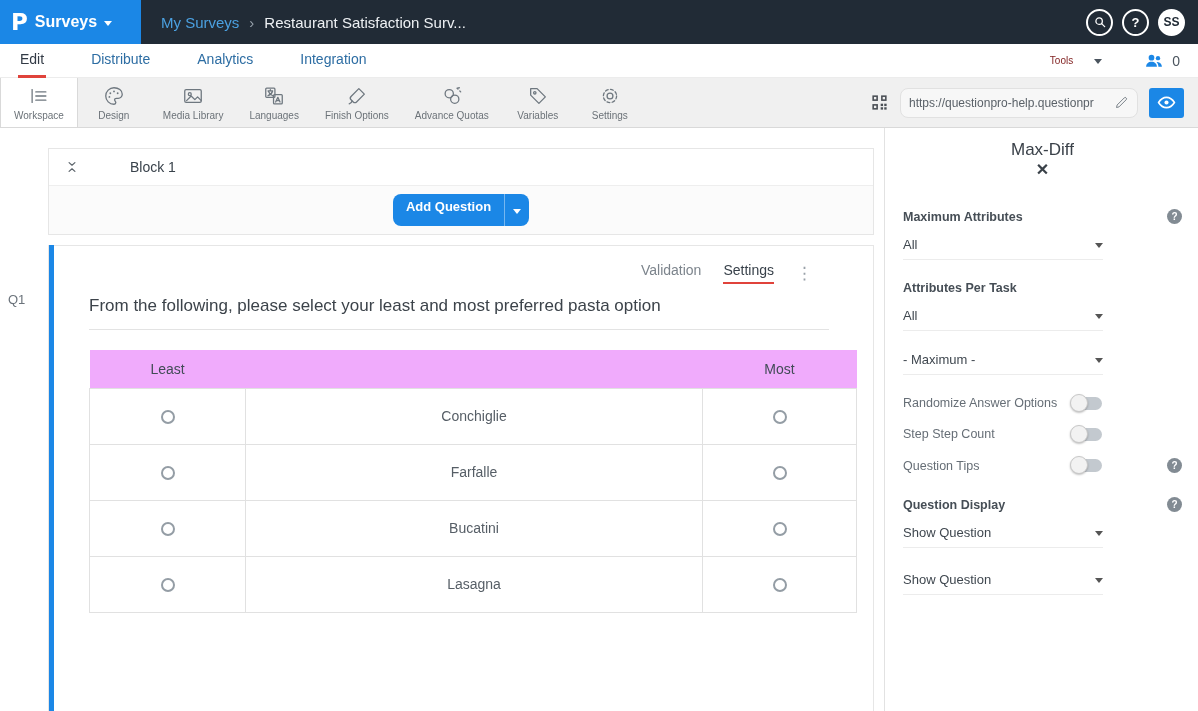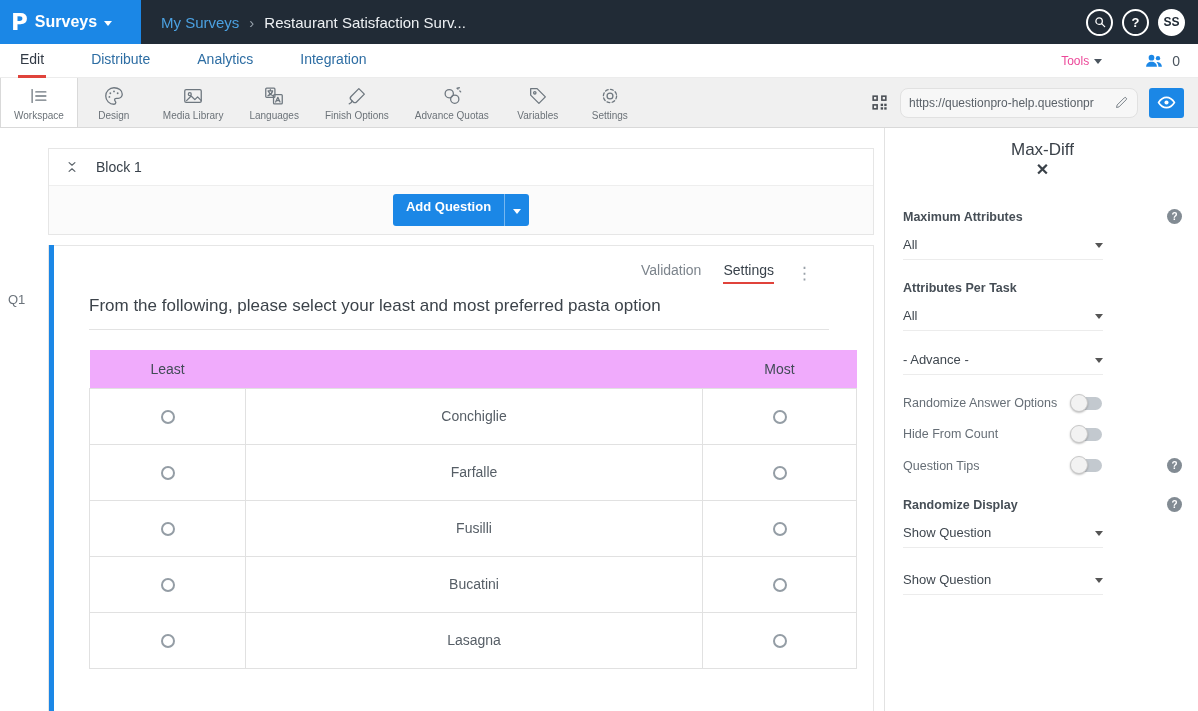--- a/index.html
+++ b/index.html
@@ -19,21 +19,21 @@
   .bc-current { color:#eef1f4; }
   .topbar-right { margin-left:auto; display:flex; align-items:center; gap:9px; padding-right:13px; }
   .tb-circle { width:27px; height:27px; border:2px solid #fff; border-radius:50%; display:flex; align-items:center; justify-content:center; cursor:pointer; color:#fff; font-size:13px; font-weight:bold; }
   .tb-avatar { width:27px; height:27px; border-radius:50%; background:#fff; color:#212b36; font-size:12px; font-weight:bold; display:flex; align-items:center; justify-content:center; cursor:pointer; }
 
   
   .tabbar { height:34px; background:#fff; border-bottom:1px solid #ececec; display:flex; align-items:center; padding:11px 18px; }
   .ntab { height:34px; display:flex; align-items:center; margin-right:43px; font-size:14px; color:#2d6da3; cursor:pointer; border-bottom:3px solid transparent; padding:0 2px; }
   .ntab.active { color:#323a45; border-bottom-color:#e0433b; }
   .tabbar-right { margin-left:auto; display:flex; align-items:center; }
-  .tools { display:flex; align-items:center; gap:5px; font-size:12px; color:#ec4899; cursor:pointer; }
+  .tools { display:flex; align-items:center; gap:21px; font-size:10px; color:#7f1d1d; cursor:pointer; }
   .tools .caret { border-top-color:#4a545e; }
   .collab { display:flex; align-items:center; gap:8px; margin-left:42px; font-size:14px; color:#4a545e; cursor:pointer; }
 
   
   .toolbar { height:50px; background:#f0f0f0; border-bottom:1px solid #d9d9d9; display:flex; align-items:stretch; }
   .titem { display:flex; flex-direction:column; align-items:center; justify-content:center; gap:3px; padding:0 13px; min-width:72px; color:#6b7278; font-size:10px; cursor:pointer; white-space:nowrap; }
   .titem.active { background:#fff; border-left:1px solid #d9d9d9; border-right:1px solid #d9d9d9; }
   .ticon { width:22px; height:22px; }
   .ticon svg { width:22px; height:22px; stroke:#6e777f; fill:none; stroke-width:1.4; stroke-linecap:round; stroke-linejoin:round; }
   .toolbar-right { margin-left:auto; display:flex; align-items:center; gap:11px; padding-right:14px; }
@@ -46,23 +46,23 @@
 
   
   .main { display:flex; height:583px; }
   .work { flex:1; position:relative; background:#fff; overflow:hidden; padding:20px 10px 0 48px; }
 
   .qnum { position:absolute; left:8px; top:164px; font-size:13px; color:#6b737b; }
 
   .block-card { background:#fff; border:1px solid #e6e6e6; }
   .block-head { height:37px; display:flex; align-items:center; gap:17px; padding:0 16px; border-bottom:1px solid #eee; }
   .collapse-icon svg { width:14px; height:14px; stroke:#5a6269; fill:none; stroke-width:2; stroke-linecap:round; stroke-linejoin:round; }
-  .block-title { font-size:14px; color:#39424b; }
+  .block-title { font-size:14px; color:#39424b;margin-left:34px; }
   .block-body { background:#fbfbfb; padding:8px 0; display:flex; justify-content:center; }
-  .addq { display:flex; height:32px; border-radius:3px; overflow:hidden; background:#1b87e6; color:#fff; cursor:pointer; }
+  .addq { display:flex; height:32px; border-radius:8px; overflow:hidden; background:#1b87e6; color:#fff; cursor:pointer; }
   .addq-main { padding:0 13px; line-height:26px; font-size:13px; font-weight:bold; }
   .addq-caret { width:25px; border-left:1px solid rgba(255,255,255,.4); display:flex; align-items:center; justify-content:center; }
 
   .qcard { margin-top:10px; position:relative; background:#fff; border:1px solid #e6e6e6; padding:12px 18px 0 40px; min-height:540px; }
   .qstripe { position:absolute; left:0; top:-1px; bottom:-1px; width:5px; background:#1b87e6; }
   .qtabs { display:flex; justify-content:flex-end; align-items:center; gap:22px; padding-right:42px; margin-top:4px; }
   .qtab { font-size:14px; cursor:pointer; padding-bottom:4px; border-bottom:2px solid transparent; }
   .qtab-validation { color:#7c848c; }
   .qtab-settings { color:#39424b; border-bottom-color:#e0433b; }
   .qdots { color:#99a1a9; font-size:17px; cursor:pointer; line-height:1; }
@@ -313,25 +313,20 @@
             <td>Conchiglie</td>
             <td><span class="radio"></span></td>
           </tr>
           <tr>
             <td><span class="radio"></span></td>
             <td>Farfalle</td>
             <td><span class="radio"></span></td>
           </tr>
           <tr>
             <td><span class="radio"></span></td>
-            <td>Fusilli</td>
-            <td><span class="radio"></span></td>
-          </tr>
-          <tr>
-            <td><span class="radio"></span></td>
             <td>Bucatini</td>
             <td><span class="radio"></span></td>
           </tr>
           <tr>
             <td><span class="radio"></span></td>
             <td>Lasagna</td>
             <td><span class="radio"></span></td>
           </tr>
         </tbody>
       </table>
@@ -360,48 +355,48 @@
         <span class="plabel">Attributes Per Task</span>
       </div>
       <div class="pselect">
         <span>All</span>
         <span class="caret"></span>
       </div>
     </div>
 
     <div class="pfield">
       <div class="pselect">
-        <span>- Advance -</span>
+        <span>- Maximum -</span>
         <span class="caret"></span>
       </div>
     </div>
 
     <div class="trow">
       <span class="tlabel">Randomize Answer Options</span>
       <span class="toggle">
           <span class="knob"></span>
         </span>
     </div>
     <div class="trow">
-      <span class="tlabel">Hide From Count</span>
+      <span class="tlabel">Step Step Count</span>
       <span class="toggle">
           <span class="knob"></span>
         </span>
     </div>
     <div class="trow">
       <span class="tlabel">Question Tips</span>
       <span class="toggle">
           <span class="knob"></span>
         </span>
       <span class="help thelp">?</span>
     </div>
 
     <div class="display-section">
       <div class="plabel-row">
-        <span class="plabel">Randomize Display</span>
+        <span class="plabel">Question Display</span>
         <span class="help">?</span>
       </div>
       <div class="pselect dselect">
         <span>Show Question</span>
         <span class="caret"></span>
       </div>
       <div class="pselect dselect">
         <span>Show Question</span>
         <span class="caret"></span>
       </div>

